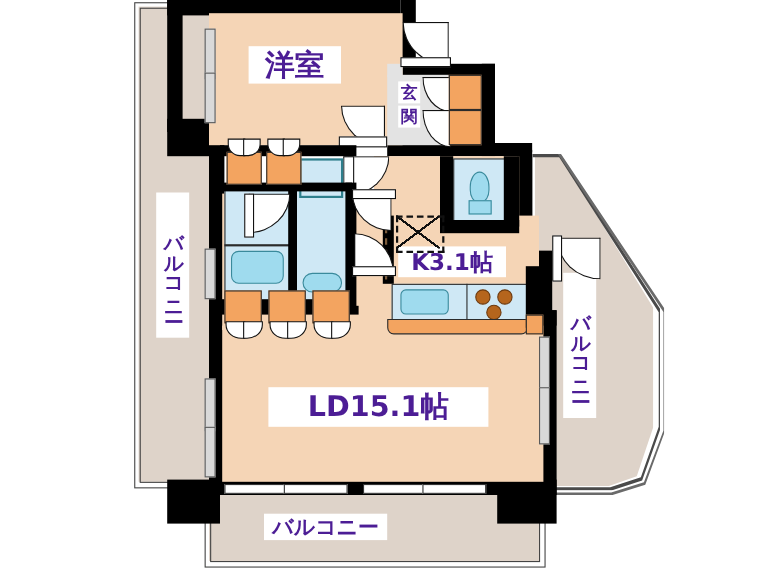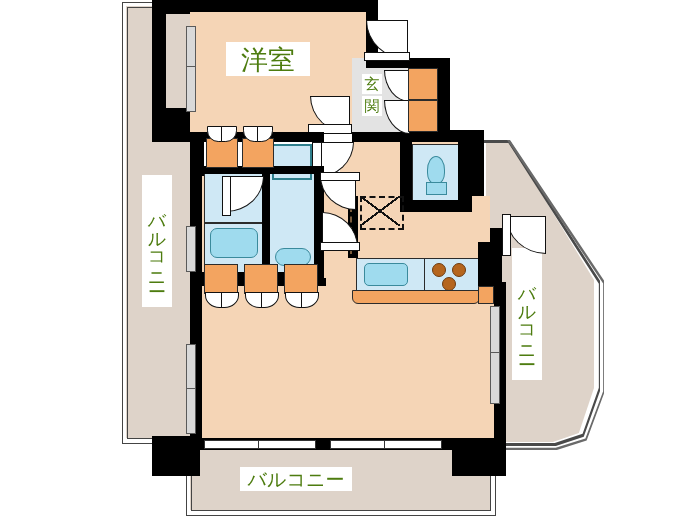--- a/index.html
+++ b/index.html
@@ -30,22 +30,22 @@
   .wood      { background: #f3a460; }
   .white     { background: #ffffff; }
 
   .thinline  { border: 1px solid #2b2b2b; }
   .tealline  { border: 2px solid #2f7f8c; }
 
   
   .label {
     position: absolute;
     background: #ffffff;
-    color: #4d7c0f;
-    font-weight: 400;
+    color: #4c1d95;
+    font-weight: 700;
     line-height: 1;
     display: flex;
     align-items: center;
     justify-content: center;
     white-space: nowrap;
     letter-spacing: 0px;
   }
   .label.vert {
     writing-mode: vertical-rl;
     text-orientation: upright;
@@ -163,20 +163,21 @@
   <div class="arc arc-tl" style="left:316px; top:142px; width:36px; height:34px; border-radius:0 0 100% 0;"></div>
   <div class="leaf" style="left:312px; top:142px; width:8px; height:38px;"></div>
 
   <div class="b water thinline" style="left:412px; top:144px; width:48px; height:60px;"></div>
   <div class="b waterdeep" style="left:427px; top:156px; width:18px; height:28px; border-radius:50% 50% 40% 40%; border:1.5px solid #3a8a9c;"></div>
   <div class="b waterdeep" style="left:426px; top:182px; width:21px; height:13px; border:1.5px solid #3a8a9c;"></div>
   <div class="b wall" style="left:458px; top:142px; width:14px; height:64px;"></div>
   <div class="b wall" style="left:400px; top:200px; width:72px; height:12px;"></div>
   <div class="b wall" style="left:400px; top:142px; width:12px; height:64px;"></div>
 
+  <div class="label lbl-k" style="left:362px; top:224px; width:98px; height:28px;">K3.1帖</div>
 
   <div class="dashed" style="left:360px; top:196px; width:40px; height:30px;"></div>
   <div class="b" style="left:360px; top:196px; width:40px; height:30px;
               background:
                 linear-gradient(to bottom right, transparent calc(50% - 1px), #111 calc(50% - 1px), #111 calc(50% + 1px), transparent calc(50% + 1px)),
                 linear-gradient(to bottom left,  transparent calc(50% - 1px), #111 calc(50% - 1px), #111 calc(50% + 1px), transparent calc(50% + 1px));"></div>
 
   <div class="b water thinline" style="left:356px; top:258px; width:124px; height:34px;"></div>
   <div class="b waterdeep" style="left:364px; top:263px; width:44px; height:23px; border-radius:5px; border:1.5px solid #3a8a9c;"></div>
   <div class="b" style="left:424px; top:258px; width:52px; height:34px; border-left:1px solid #2b2b2b;"></div>
@@ -227,20 +228,21 @@
   <div class="b wood thinline" style="left:204px; top:264px; width:34px; height:30px;"></div>
   <div class="b wood thinline" style="left:244px; top:264px; width:34px; height:30px;"></div>
   <div class="b wood thinline" style="left:284px; top:264px; width:34px; height:30px;"></div>
   <div class="folddoor" style="left:205px; top:292px; width:16px; height:14px; border-radius:0 0 0 80%;"></div>
   <div class="folddoor" style="left:221px; top:292px; width:16px; height:14px; border-radius:0 0 80% 0;"></div>
   <div class="folddoor" style="left:245px; top:292px; width:16px; height:14px; border-radius:0 0 0 80%;"></div>
   <div class="folddoor" style="left:261px; top:292px; width:16px; height:14px; border-radius:0 0 80% 0;"></div>
   <div class="folddoor" style="left:285px; top:292px; width:16px; height:14px; border-radius:0 0 0 80%;"></div>
   <div class="folddoor" style="left:301px; top:292px; width:16px; height:14px; border-radius:0 0 80% 0;"></div>
 
+  <div class="label lbl-room2" style="left:244px; top:352px; width:200px; height:36px;">LD15.1帖</div>
 
   <div class="pane" style="left:186px; top:226px; width:8px; height:44px;"></div>
   <div class="pane" style="left:186px; top:344px; width:8px; height:46px;"></div>
   <div class="pane" style="left:186px; top:388px; width:8px; height:44px;"></div>
 
   <div class="pane" style="left:490px; top:306px; width:8px; height:50px;"></div>
   <div class="pane" style="left:490px; top:352px; width:8px; height:50px;"></div>
 
   <div class="pane-w" style="left:204px; top:440px; width:56px; height:7px;"></div>
   <div class="pane-w" style="left:258px; top:440px; width:56px; height:7px;"></div>

